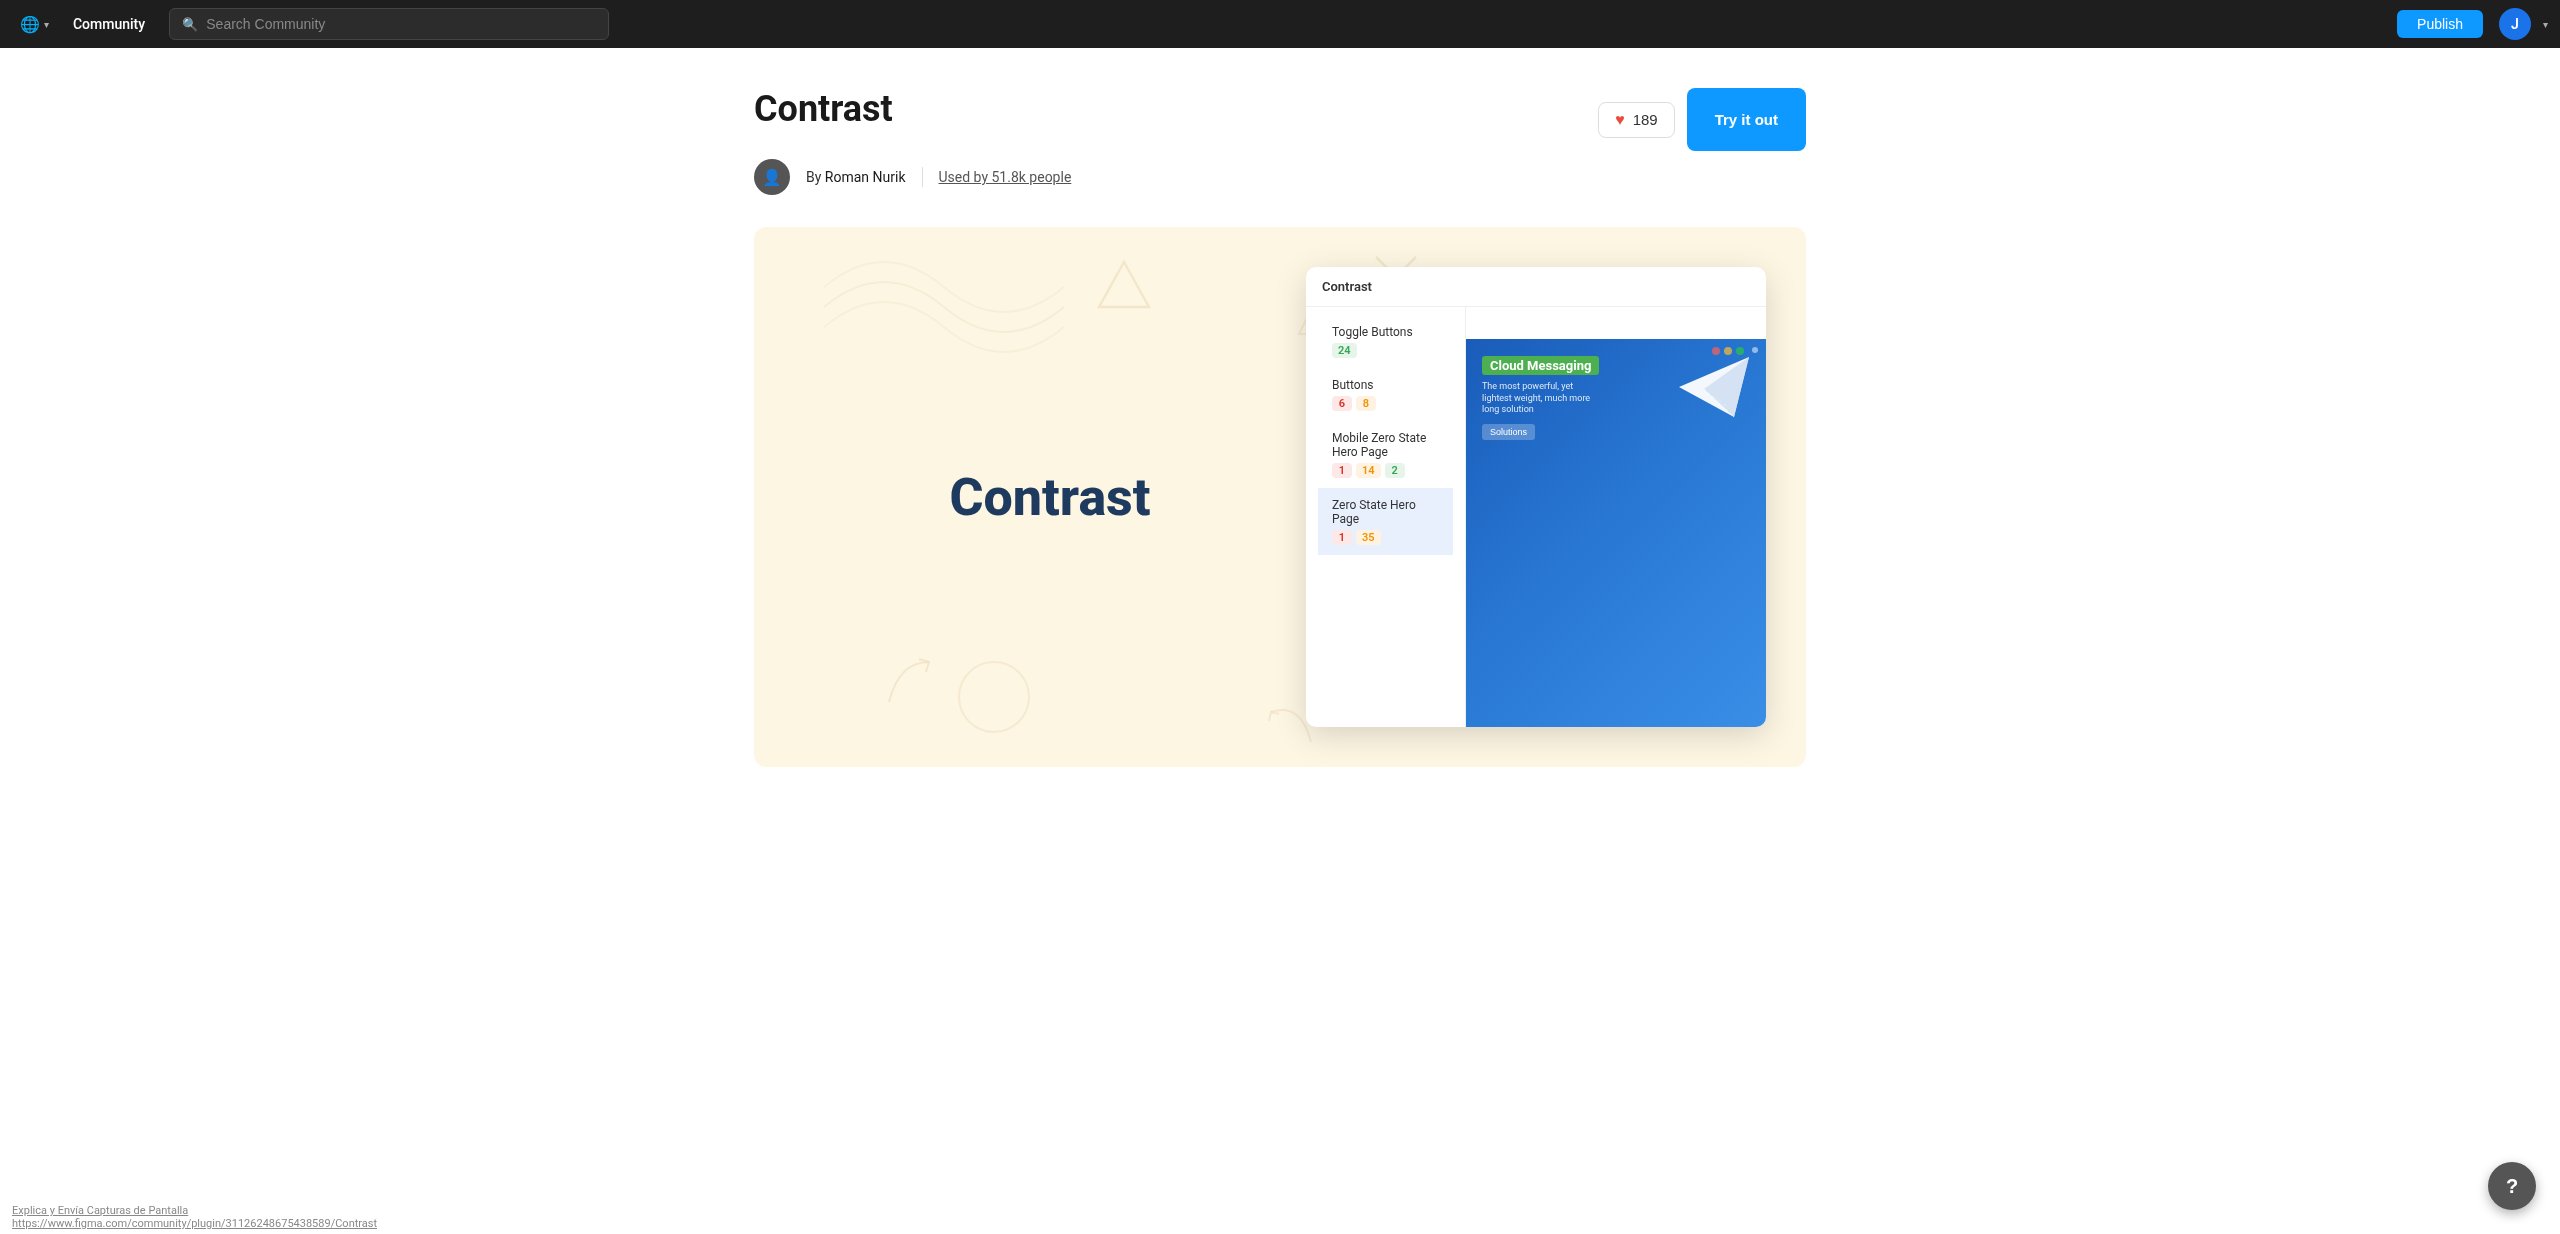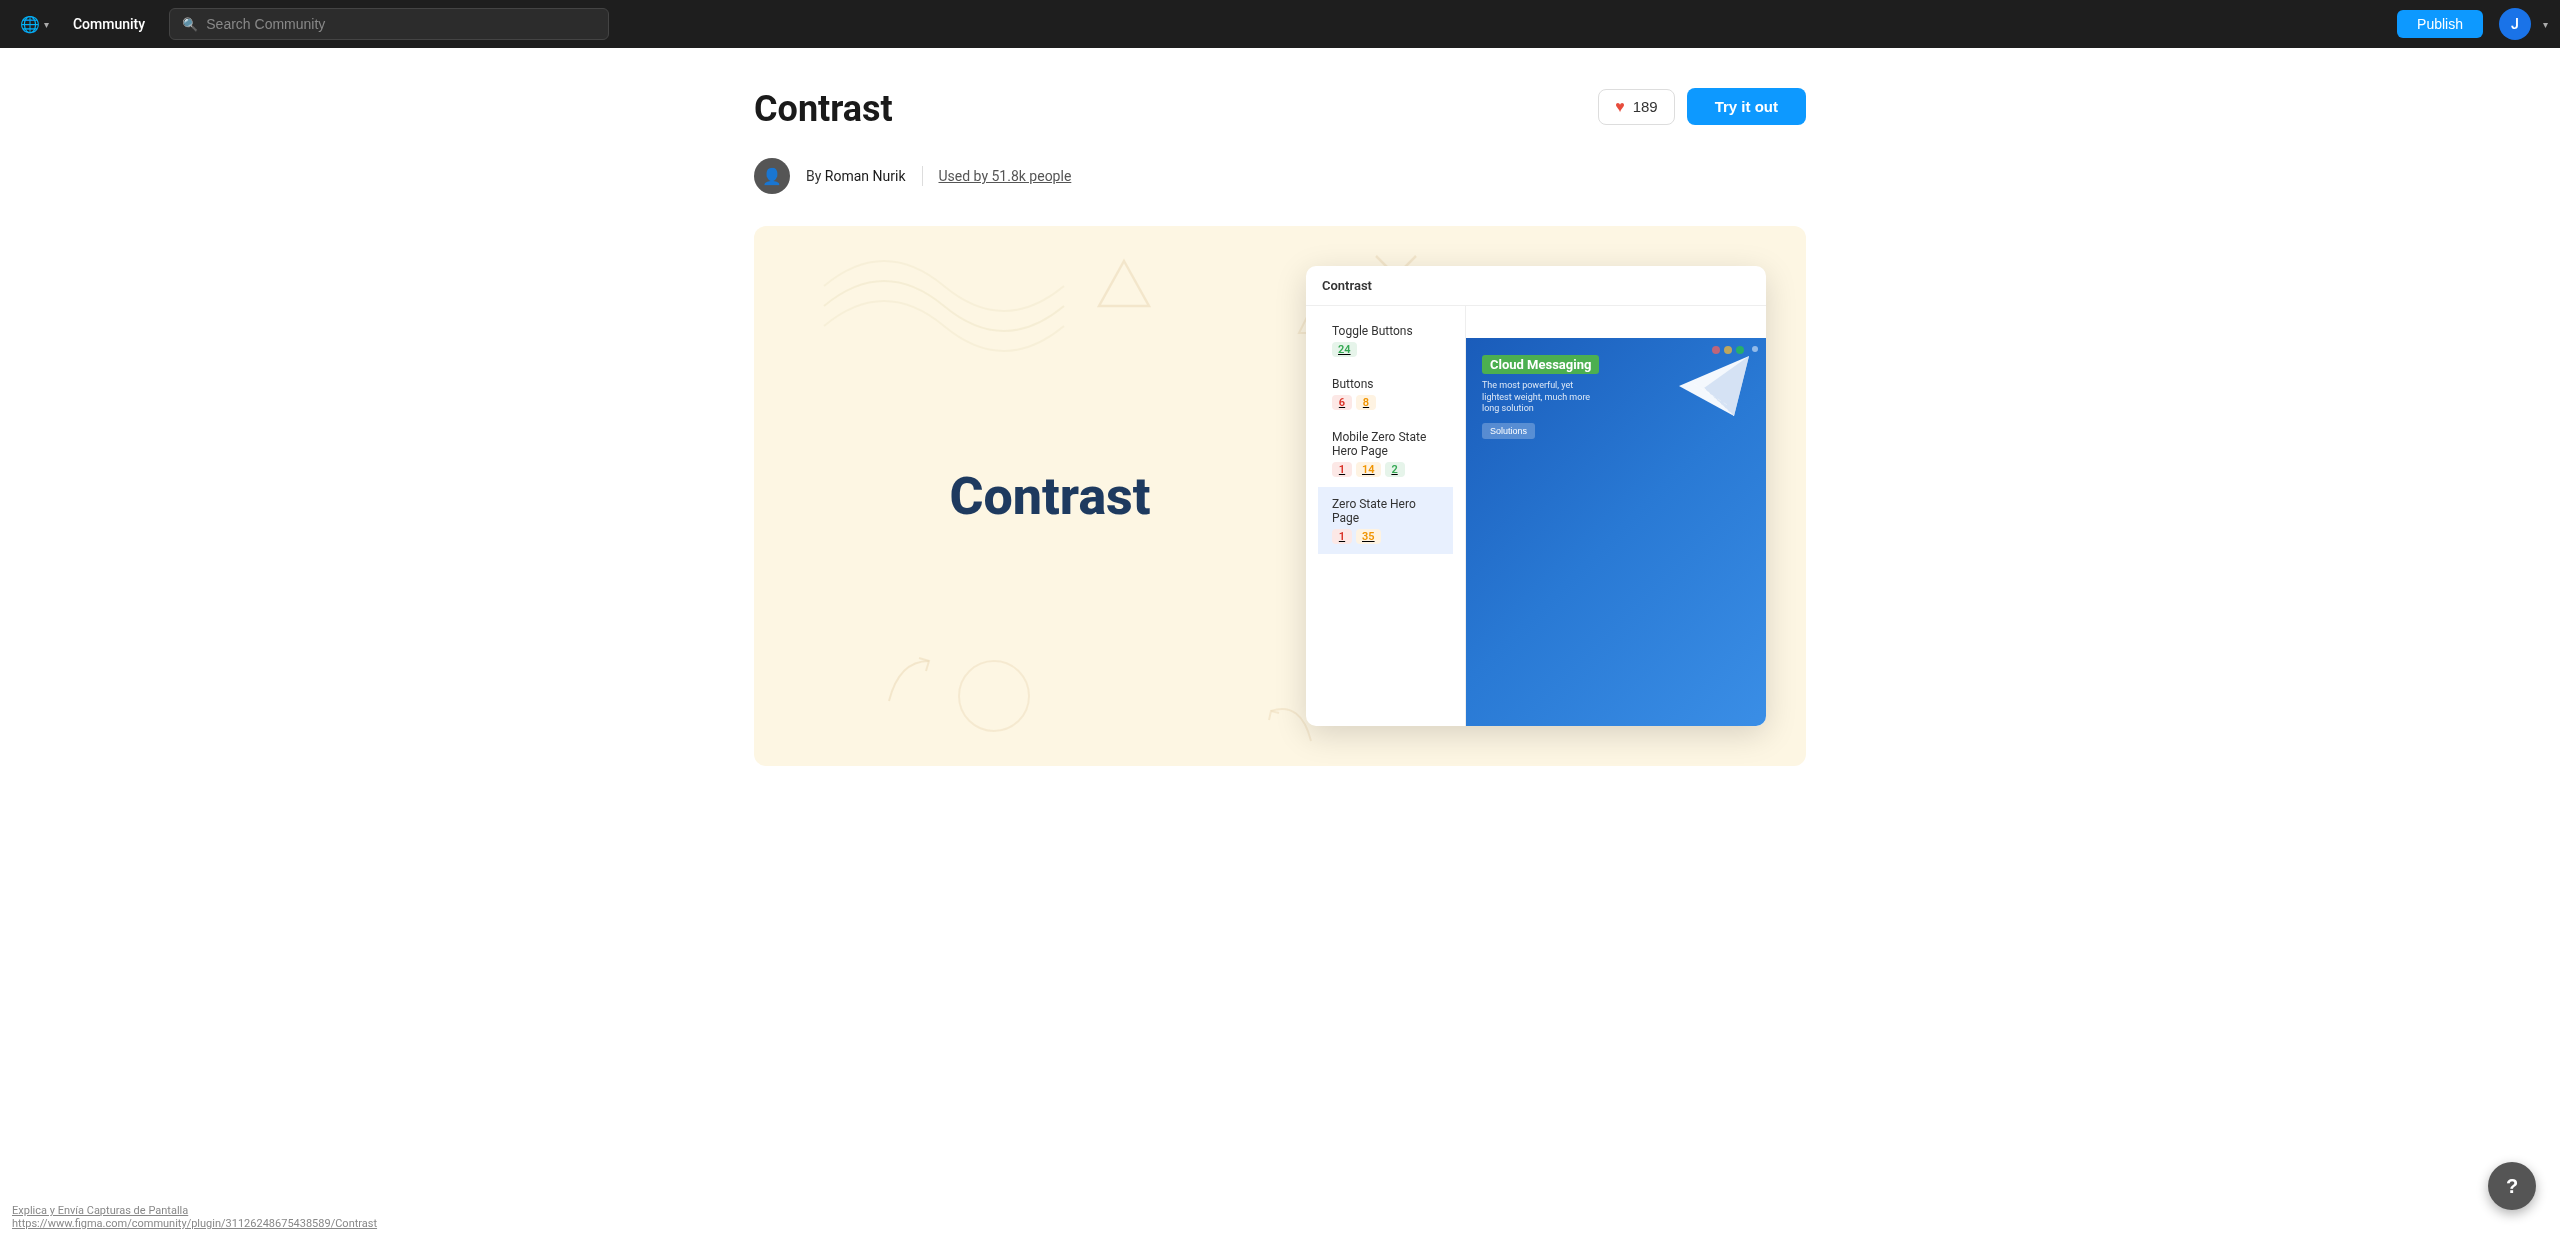--- a/index.html
+++ b/index.html
@@ -88,21 +88,21 @@
     }
     .like-btn {
       display: flex; align-items: center; gap: 8px;
       border: 1.5px solid #ddd; border-radius: 8px;
       padding: 8px 16px; cursor: pointer; background: #fff;
       font-size: 15px; color: #333; font-weight: 500;
     }
     .heart-icon { color: #e74c3c; font-size: 16px; }
     .try-btn {
       background: #0d99ff; color: #fff; border: none;
-      padding: 10px 28px; border-radius: 8px; font-size: 15px;
+      padding: 23px 28px; border-radius: 8px; font-size: 15px;
       font-weight: 600; cursor: pointer;
     }
 
     
     .plugin-preview-container {
       background: #fdf6e3;
       border-radius: 12px;
       padding: 40px;
       margin-bottom: 40px;
       position: relative;
@@ -169,21 +169,21 @@
       padding: 8px 12px;
     }
     .panel-item {
       padding: 10px 14px; cursor: pointer;
     }
     .panel-item.active { background: #e8f0fe; }
     .panel-item-name {
       font-size: 12px; color: #333; margin-bottom: 4px;
     }
     .panel-item-badges {
-      display: flex; gap: 4px; flex-wrap: wrap; text-decoration: underline;
+      display: flex; gap: 4px; flex-wrap: wrap;
     }
     .badge {
       font-size: 11px; font-weight: 600; padding: 1px 6px;
       border-radius: 4px; min-width: 20px; text-align: center;
     }
     .badge-green { background: #e6f4ea; color: #34a853; }
     .badge-orange { background: #fef3e2; color: #f09400; }
     .badge-red { background: #fce8e6; color: #d93025; }
 
     .panel-right {

